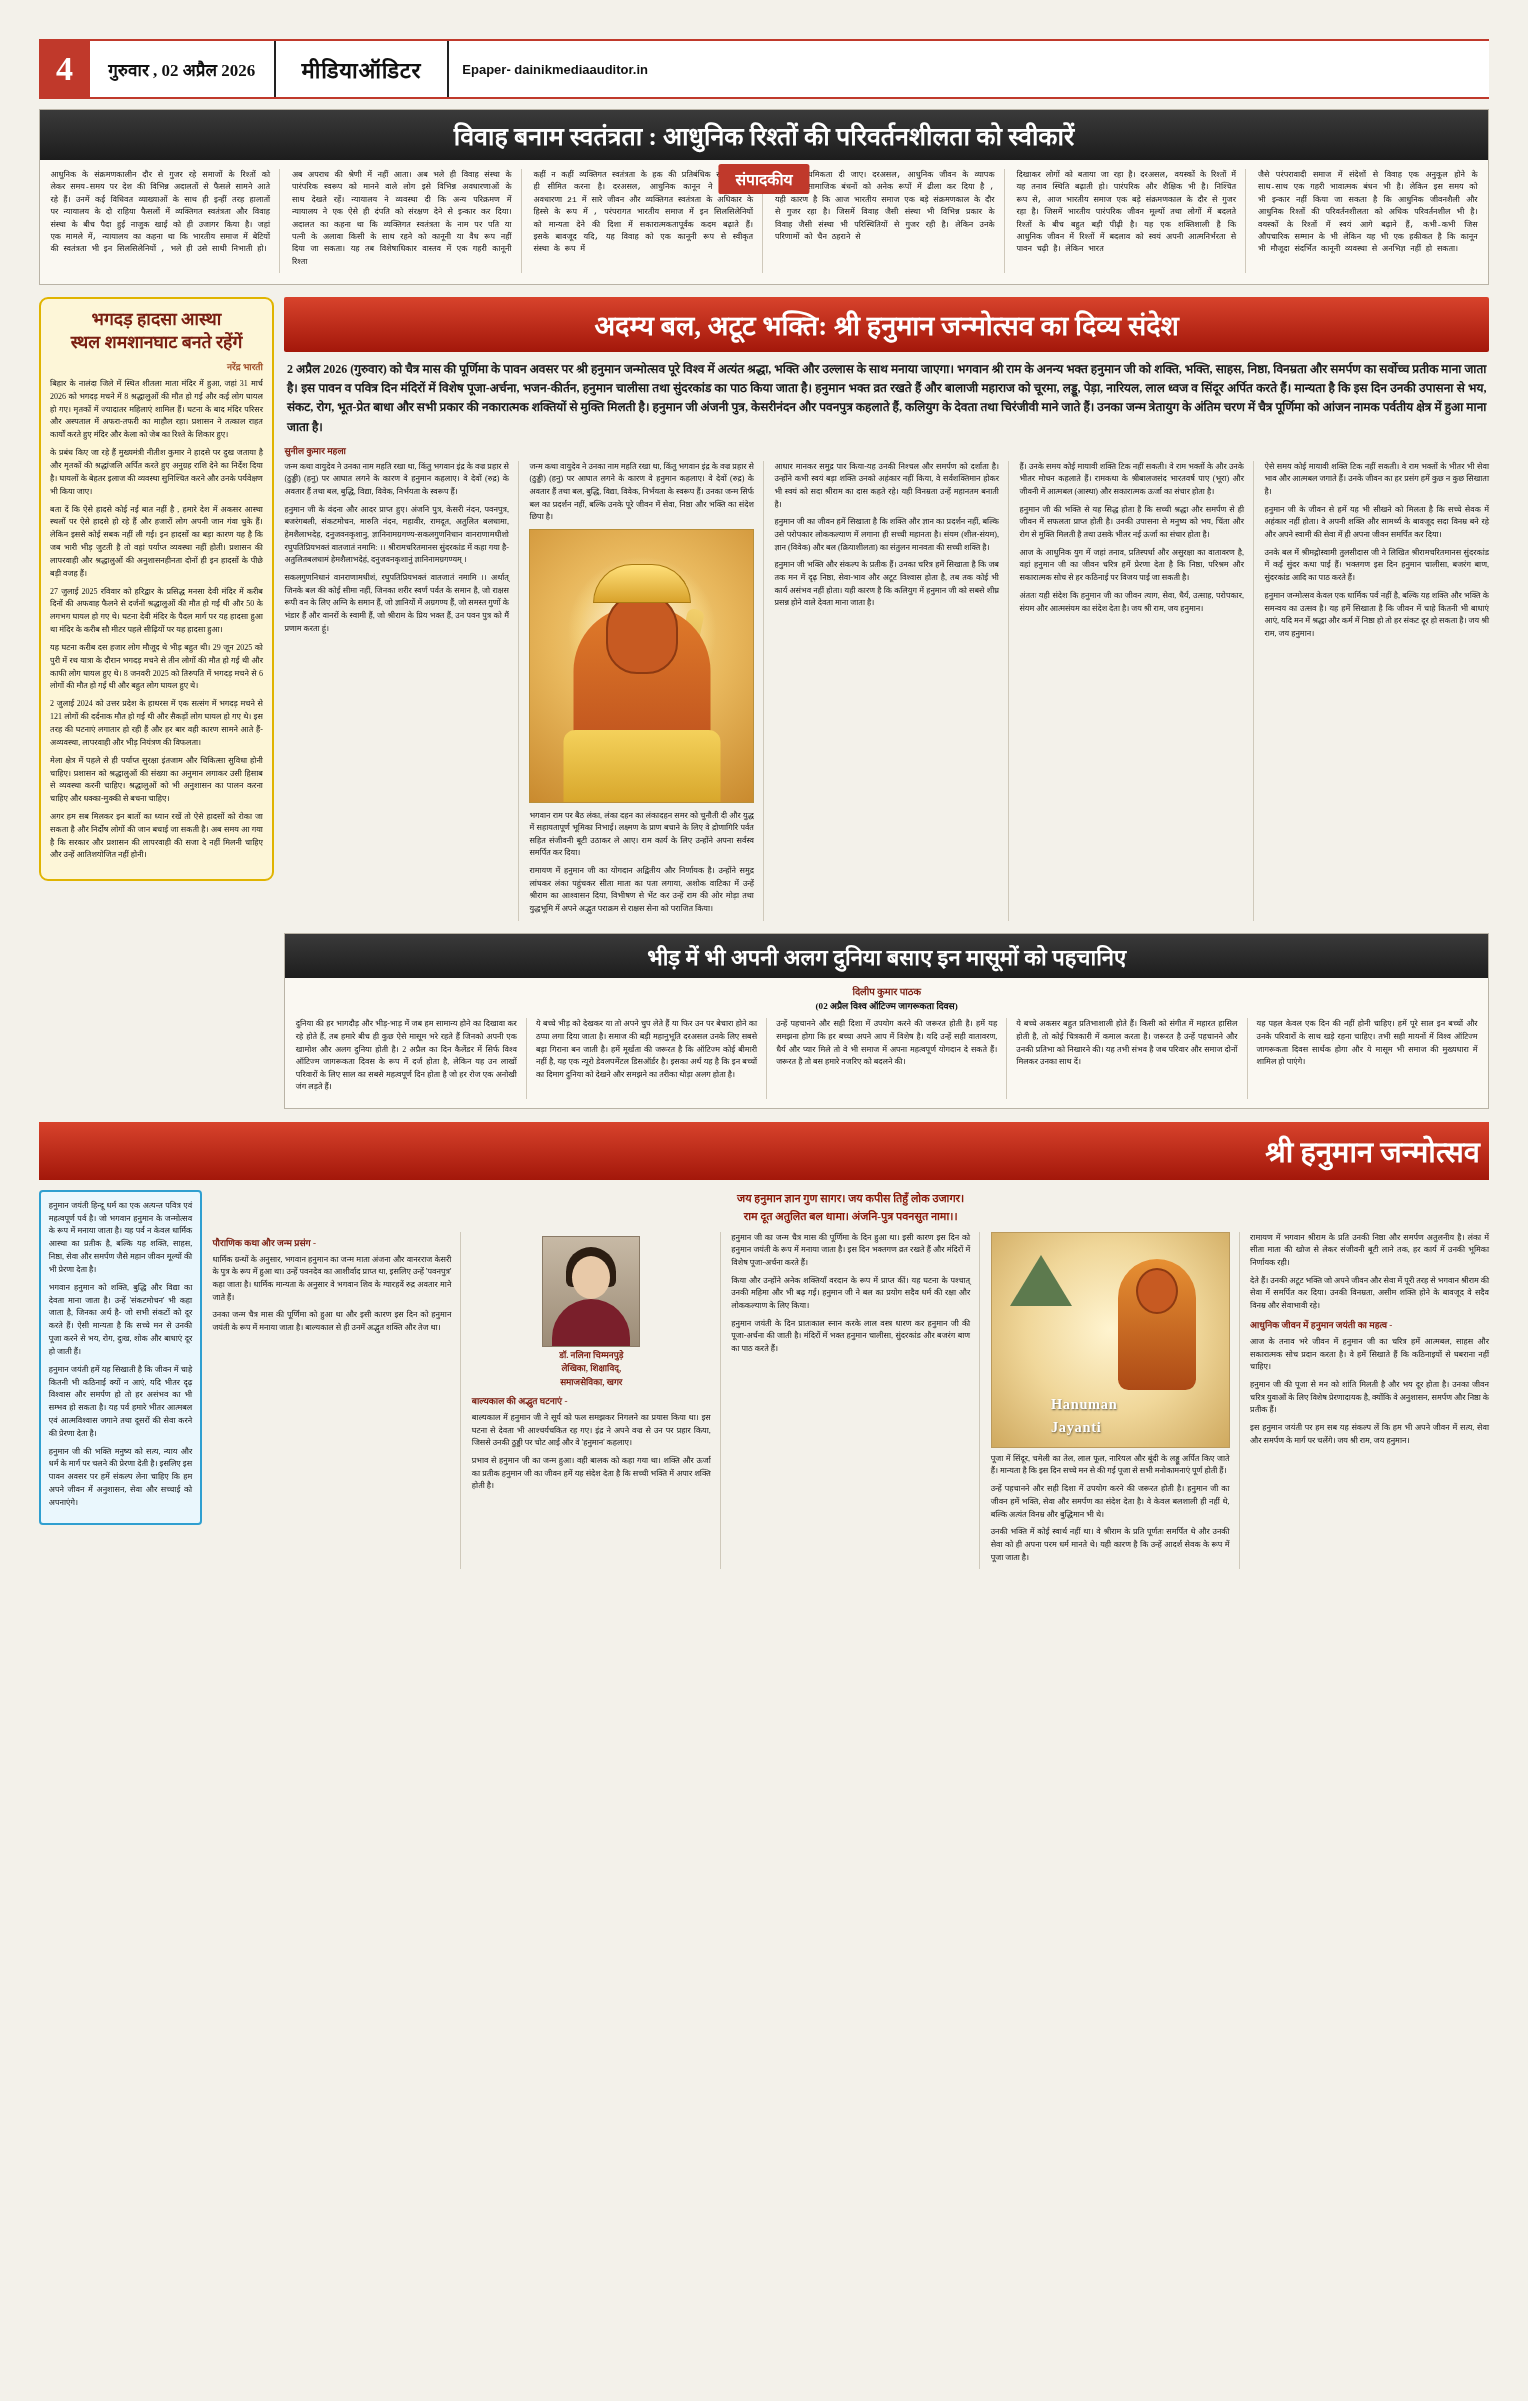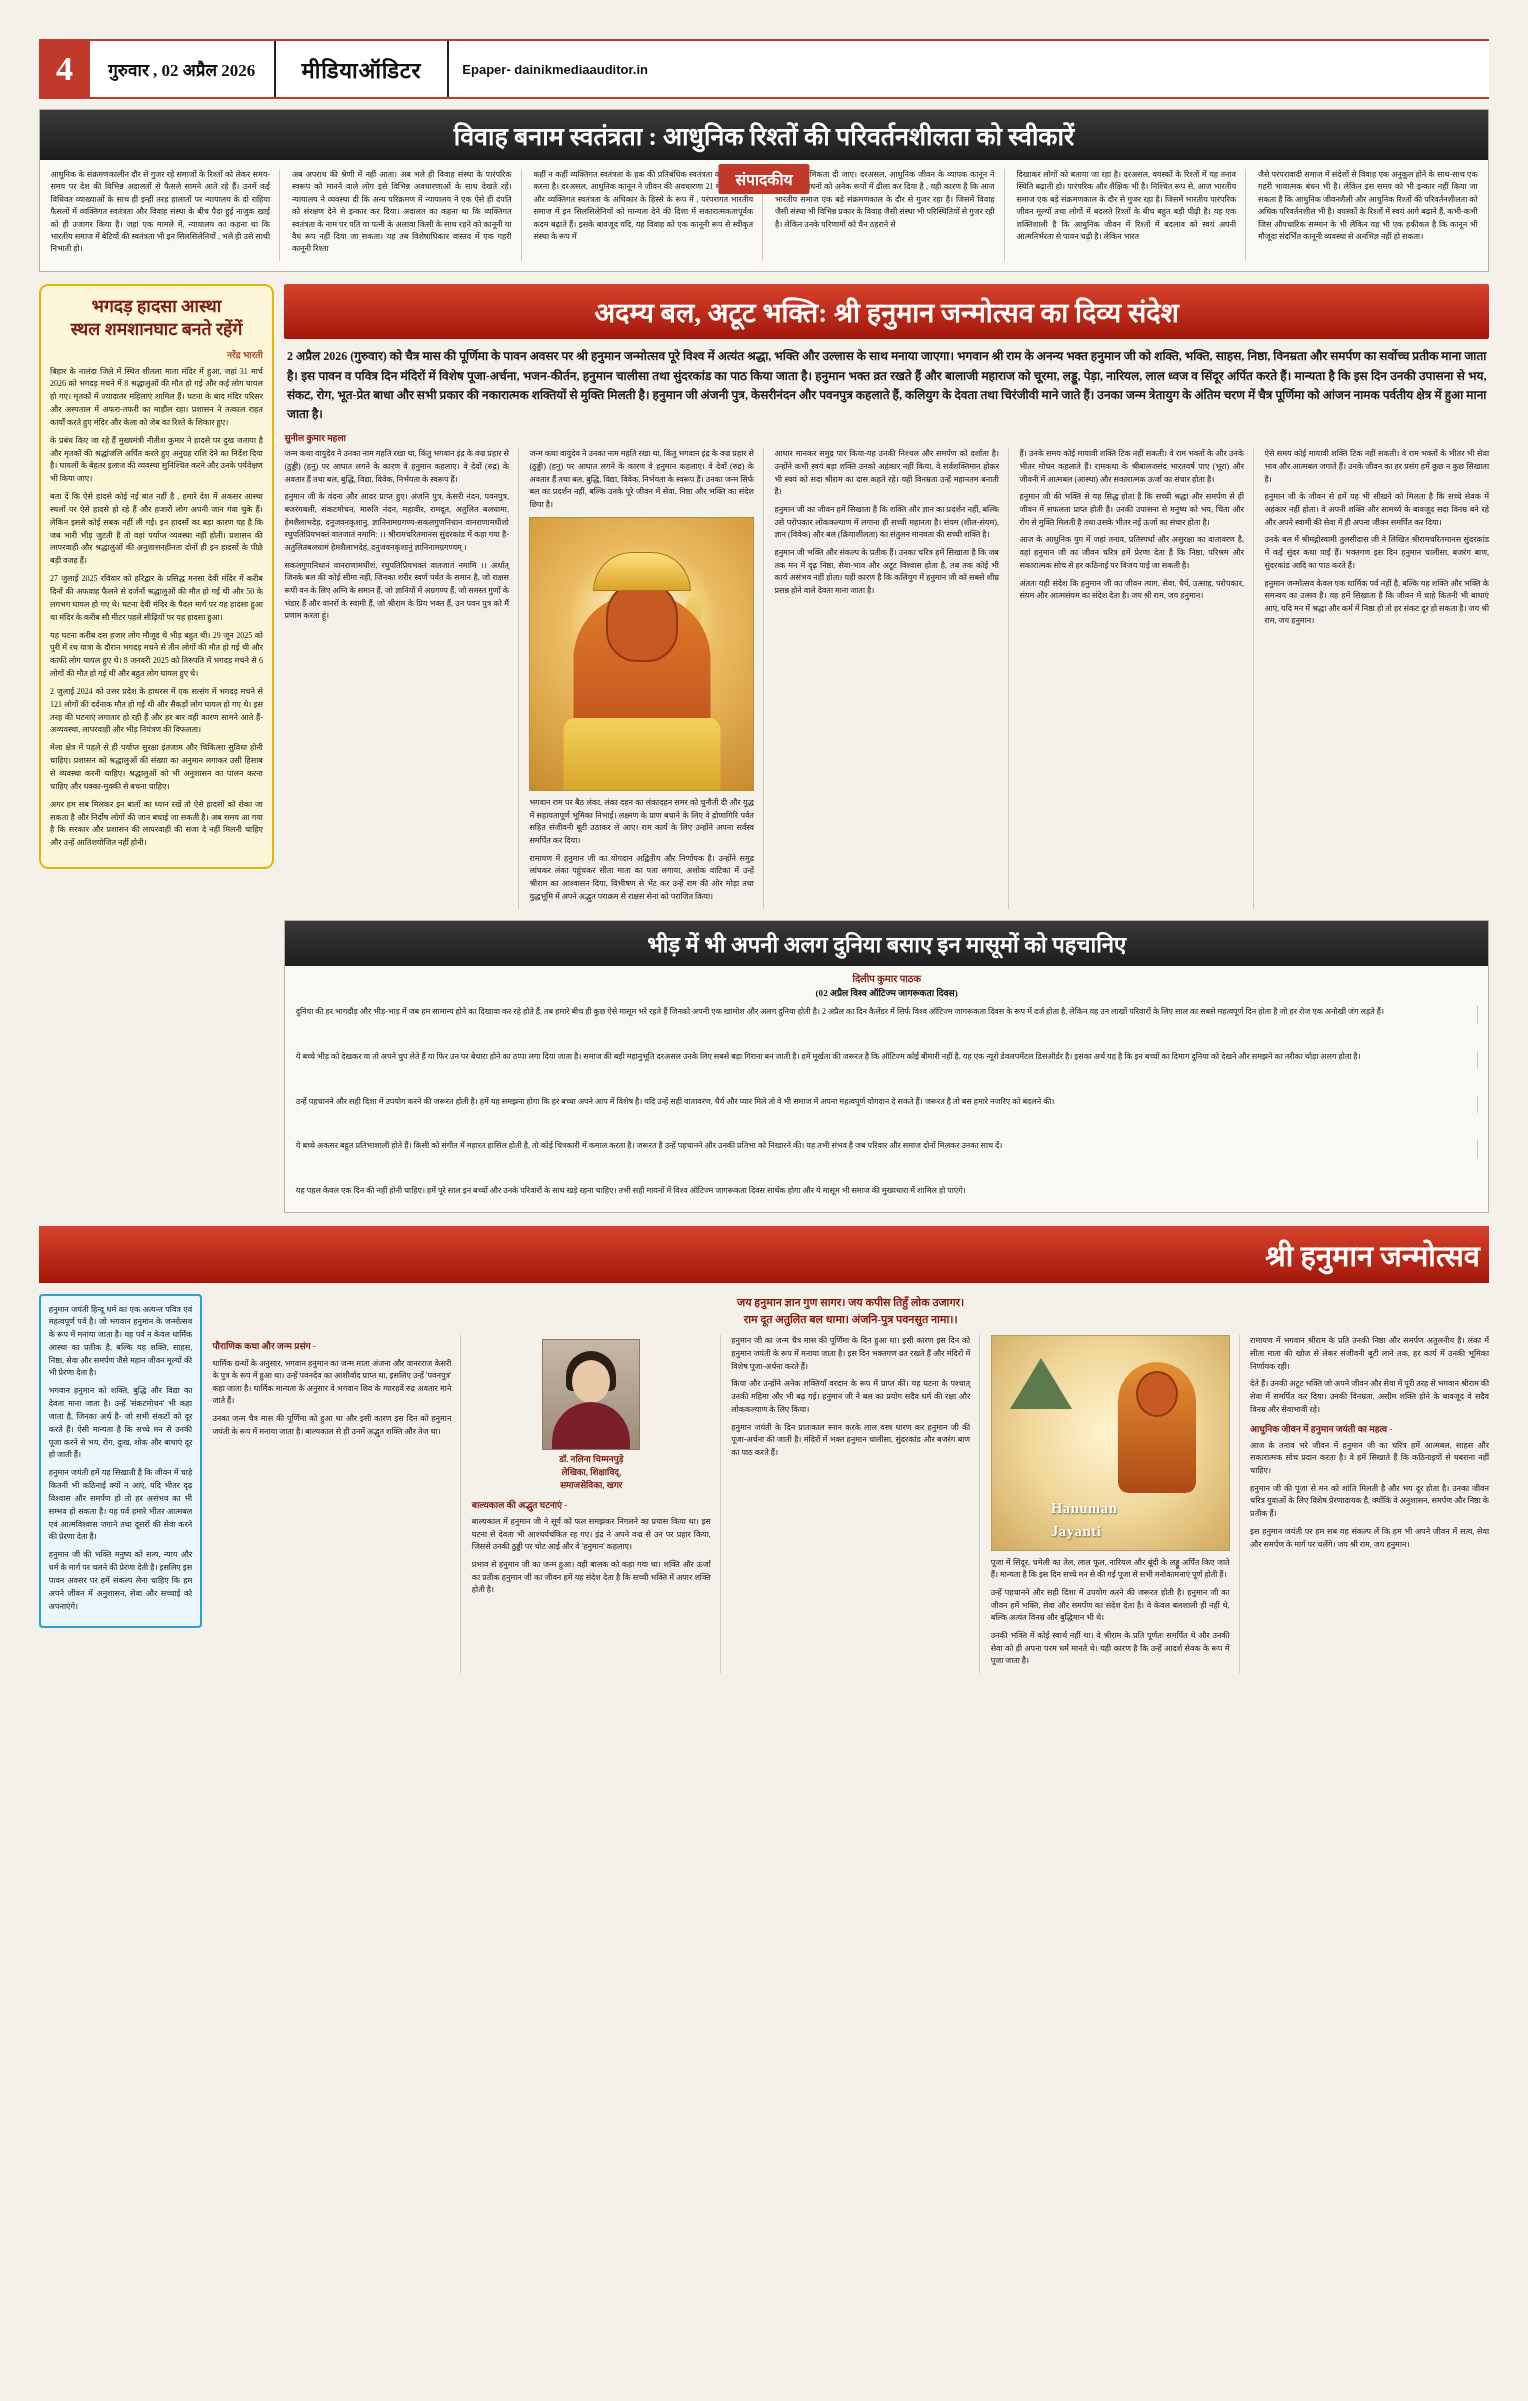--- a/index.html
+++ b/index.html
@@ -98,21 +98,21 @@
   .te-col {
     flex:1;
     font-size: 8px;
     line-height: 1.55;
     text-align: justify;
     font-family:"Liberation Serif", serif;
     border-right: 0.7px solid #cfc9bb;
     padding-right: 9.1px;
   }
   .te-col:last-child { border-right:none; padding-right:0; }
-  .te-col p { margin:0 0 5.2px 0; }
+  .te-col p { margin:0 0 5.2px 0;font-family:Liberation Mono, monospace; }
   .sampadakiya-badge {
     position:absolute;
     left: 50%;
     top: 3.9px;
     transform: translateX(-50%);
     background:#c0392b;
     color:#fff;
     font-size: 15.7px;
     font-weight:bold;
     padding: 3.9px 17px;
@@ -285,21 +285,21 @@
     font-family:"Liberation Serif", serif;
   }
   .kids-sub {
     text-align:center;
     font-size: 9.1px;
     font-weight:bold;
     margin-bottom: 6.5px;
     font-family:"Liberation Serif", serif;
   }
   .kids-cols {
-    display:flex; gap:27px; padding: 0 10.4px; flex-direction: column;
+    display:flex; gap:9px; padding: 0 10.4px;
   }
   .kcol {
     flex:1;
     font-size: 8px;
     line-height:1.58;
     text-align:justify;
     font-family:"Liberation Serif", serif;
     border-right:0.7px solid #cfc9bb;
     padding-right: 9.1px;
   }

